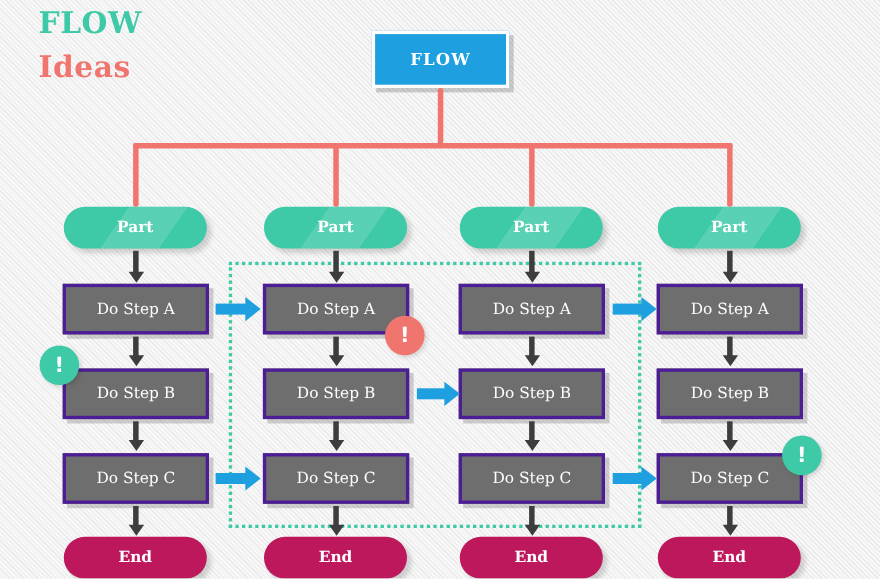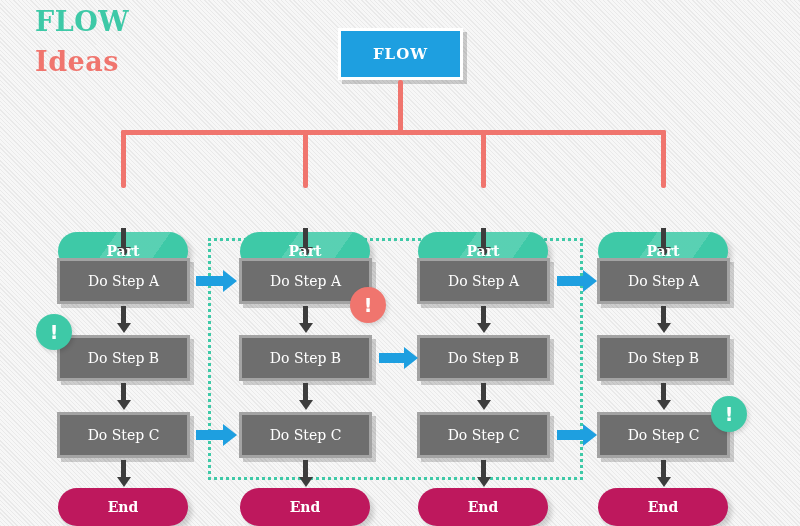--- a/index.html
+++ b/index.html
@@ -31,34 +31,33 @@
     box-shadow:4px 4px 0 rgba(0,0,0,0.18);
     font-size:15px;font-weight:bold;letter-spacing:1px;
   }
 
   .part-node{
     width:130px;height:38px;border-radius:19px;
     background:#3ec9a7;
     box-shadow:4px 4px 5px rgba(0,0,0,0.16);
     font-size:14px;font-weight:bold;
     overflow:hidden;
-    margin-top:44px;
   }
   .part-node::before{
     content:"";position:absolute;left:0;top:0;width:100%;height:100%;
     background:linear-gradient(125deg,rgba(255,255,255,0.0) 38%,
                rgba(255,255,255,0.14) 38%,rgba(255,255,255,0.14) 72%,
                rgba(255,255,255,0.0) 72%);
     pointer-events:none;
   }
   .part-node span{position:relative;z-index:2;}
 
   .step-node{
     width:133px;height:46px;
-    background:#6e6e6e;border:3px solid #a3a3a3;
+    background:#6e6e6e;border:3px solid #4c1d95;
     box-shadow:4px 4px 0 rgba(0,0,0,0.17);
     font-size:14px;
   }
 
   .end-node{
     width:130px;height:38px;border-radius:19px;
     background:#be185d;
     box-shadow:4px 4px 5px rgba(0,0,0,0.16);
     font-size:14px;font-weight:bold;
   }

